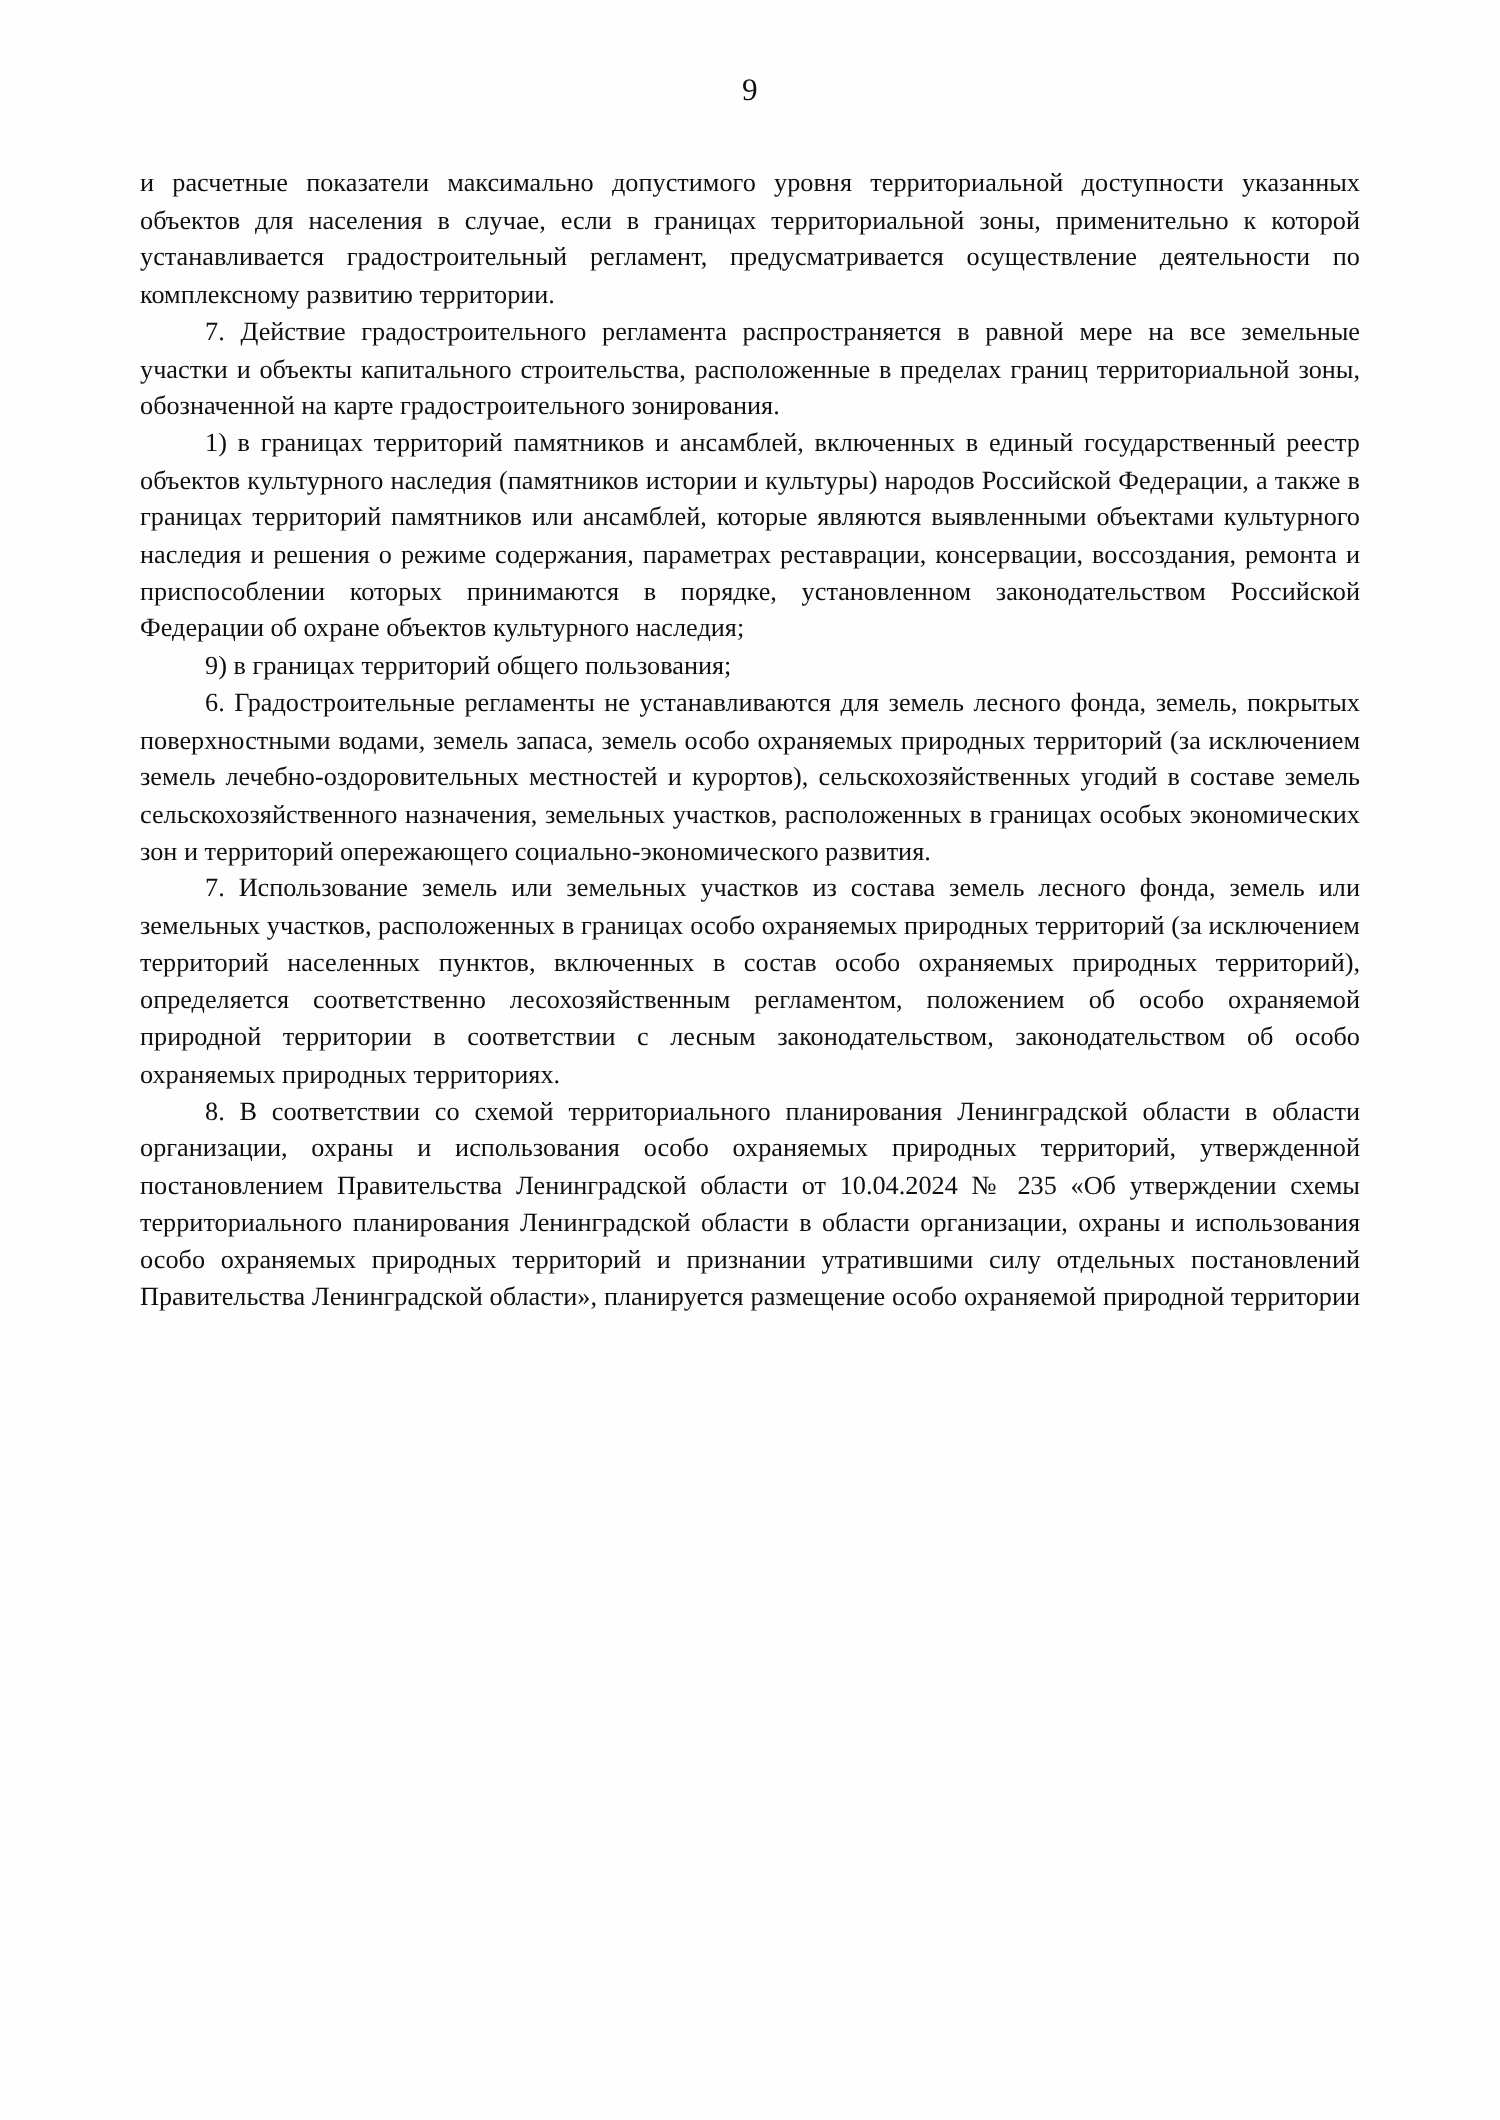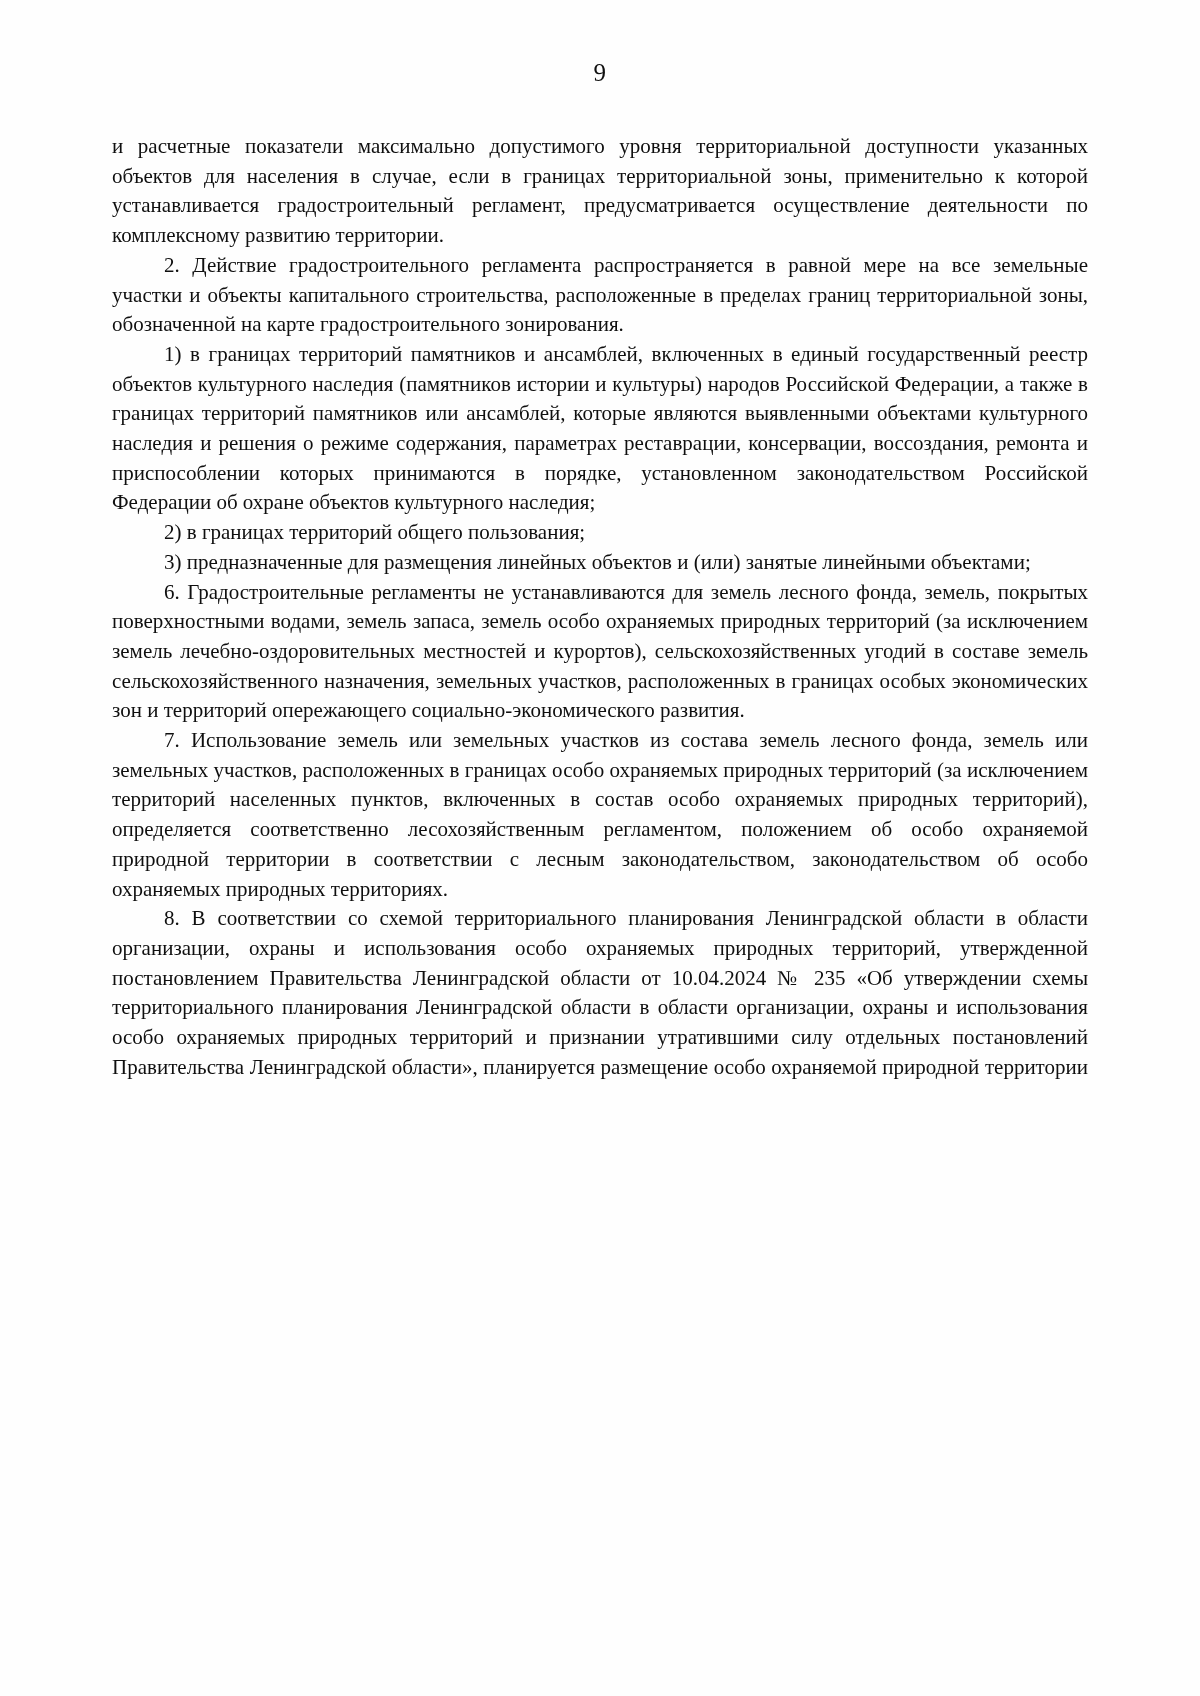--- a/index.html
+++ b/index.html
@@ -50,22 +50,21 @@
 </style>
 </head>
 <body>
 
 <div class="page">
 
   <div class="page-number">9</div>
 
   <div class="doc-body">
     <p class="para">и расчетные показатели максимально допустимого уровня территориальной доступности указанных объектов для населения в случае, если в границах территориальной зоны, применительно к которой устанавливается градостроительный регламент, предусматривается осуществление деятельности по комплексному развитию территории.</p>
-    <p class="para indent">2. Действие градостроительного регламента распространяется в равной мере на все земельные участки и объекты капитального строительства, расположенные в пределах границ территориальной зоны, обозначенной на карте градостроительного зонирования.</p>
+    <p class="para indent">7. Действие градостроительного регламента распространяется в равной мере на все земельные участки и объекты капитального строительства, расположенные в пределах границ территориальной зоны, обозначенной на карте градостроительного зонирования.</p>
     <p class="para indent">1) в границах территорий памятников и ансамблей, включенных в единый государственный реестр объектов культурного наследия (памятников истории и культуры) народов Российской Федерации, а также в границах территорий памятников или ансамблей, которые являются выявленными объектами культурного наследия и решения о режиме содержания, параметрах реставрации, консервации, воссоздания, ремонта и приспособлении которых принимаются в порядке, установленном законодательством Российской Федерации об охране объектов культурного наследия;</p>
-    <p class="para indent">2) в границах территорий общего пользования;</p>
-    <p class="para indent">3) предназначенные для размещения линейных объектов и (или) занятые линейными объектами;</p>
+    <p class="para indent">9) в границах территорий общего пользования;</p>
     <p class="para indent">6. Градостроительные регламенты не устанавливаются для земель лесного фонда, земель, покрытых поверхностными водами, земель запаса, земель особо охраняемых природных территорий (за исключением земель лечебно-оздоровительных местностей и курортов), сельскохозяйственных угодий в составе земель сельскохозяйственного назначения, земельных участков, расположенных в границах особых экономических зон и территорий опережающего социально-экономического развития.</p>
     <p class="para indent">7. Использование земель или земельных участков из состава земель лесного фонда, земель или земельных участков, расположенных в границах особо охраняемых природных территорий (за исключением территорий населенных пунктов, включенных в состав особо охраняемых природных территорий), определяется соответственно лесохозяйственным регламентом, положением об особо охраняемой природной территории в соответствии с лесным законодательством, законодательством об особо охраняемых природных территориях.</p>
     <p class="para indent last-justify">8. В соответствии со схемой территориального планирования Ленинградской области в области организации, охраны и использования особо охраняемых природных территорий, утвержденной постановлением Правительства Ленинградской области от 10.04.2024 № 235 «Об утверждении схемы территориального планирования Ленинградской области в области организации, охраны и использования особо охраняемых природных территорий и признании утратившими силу отдельных постановлений Правительства Ленинградской области», планируется размещение особо охраняемой природной территории</p>
   </div>
 
 </div>
 
 </body></html>

